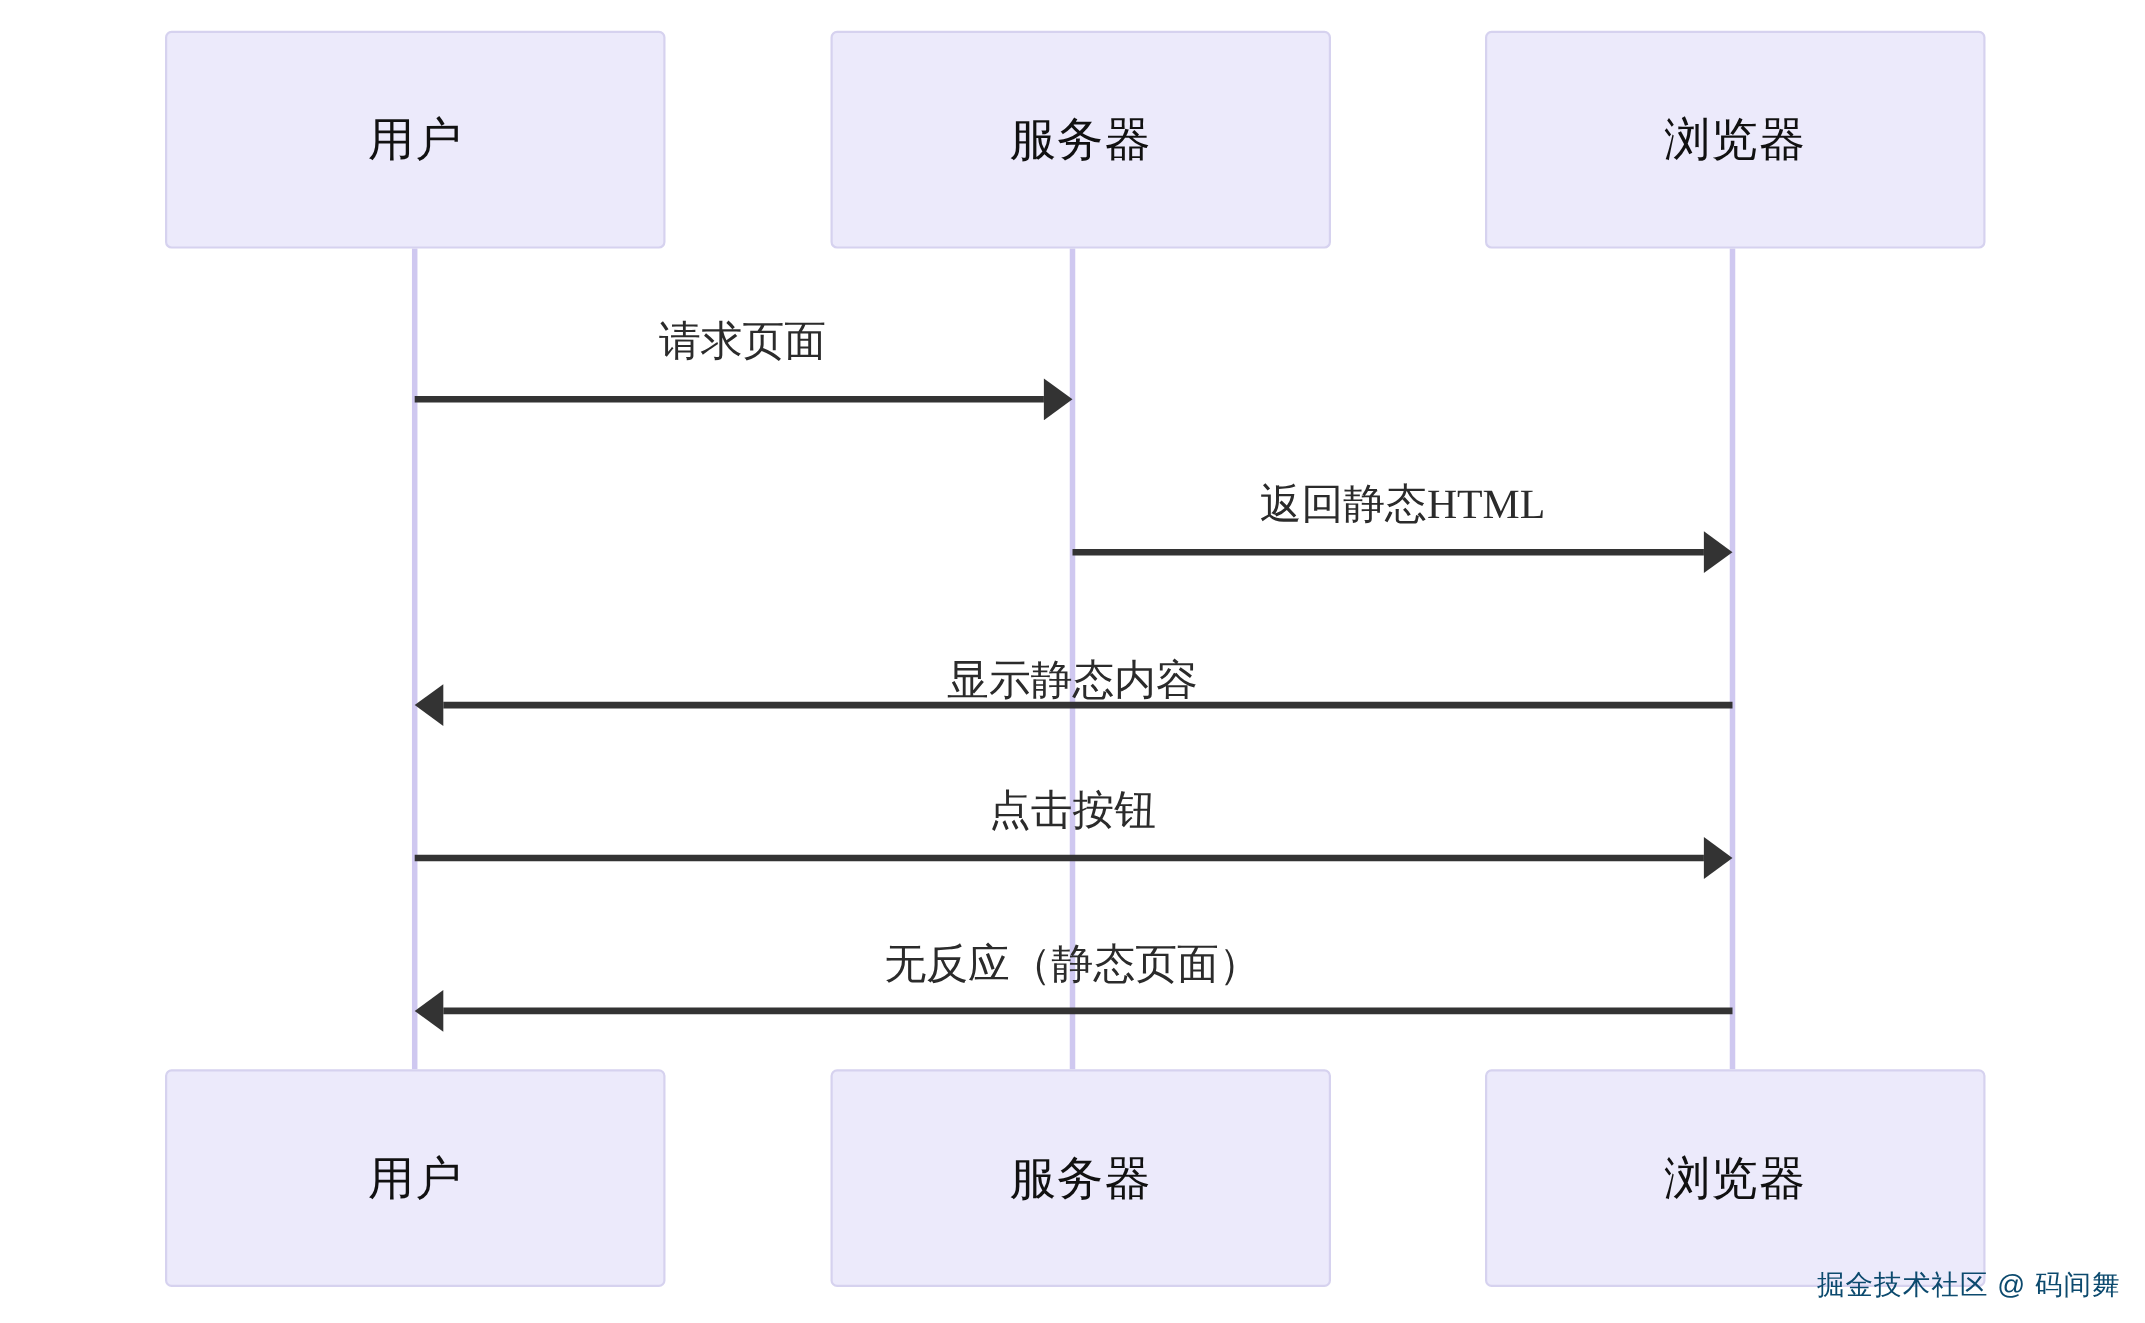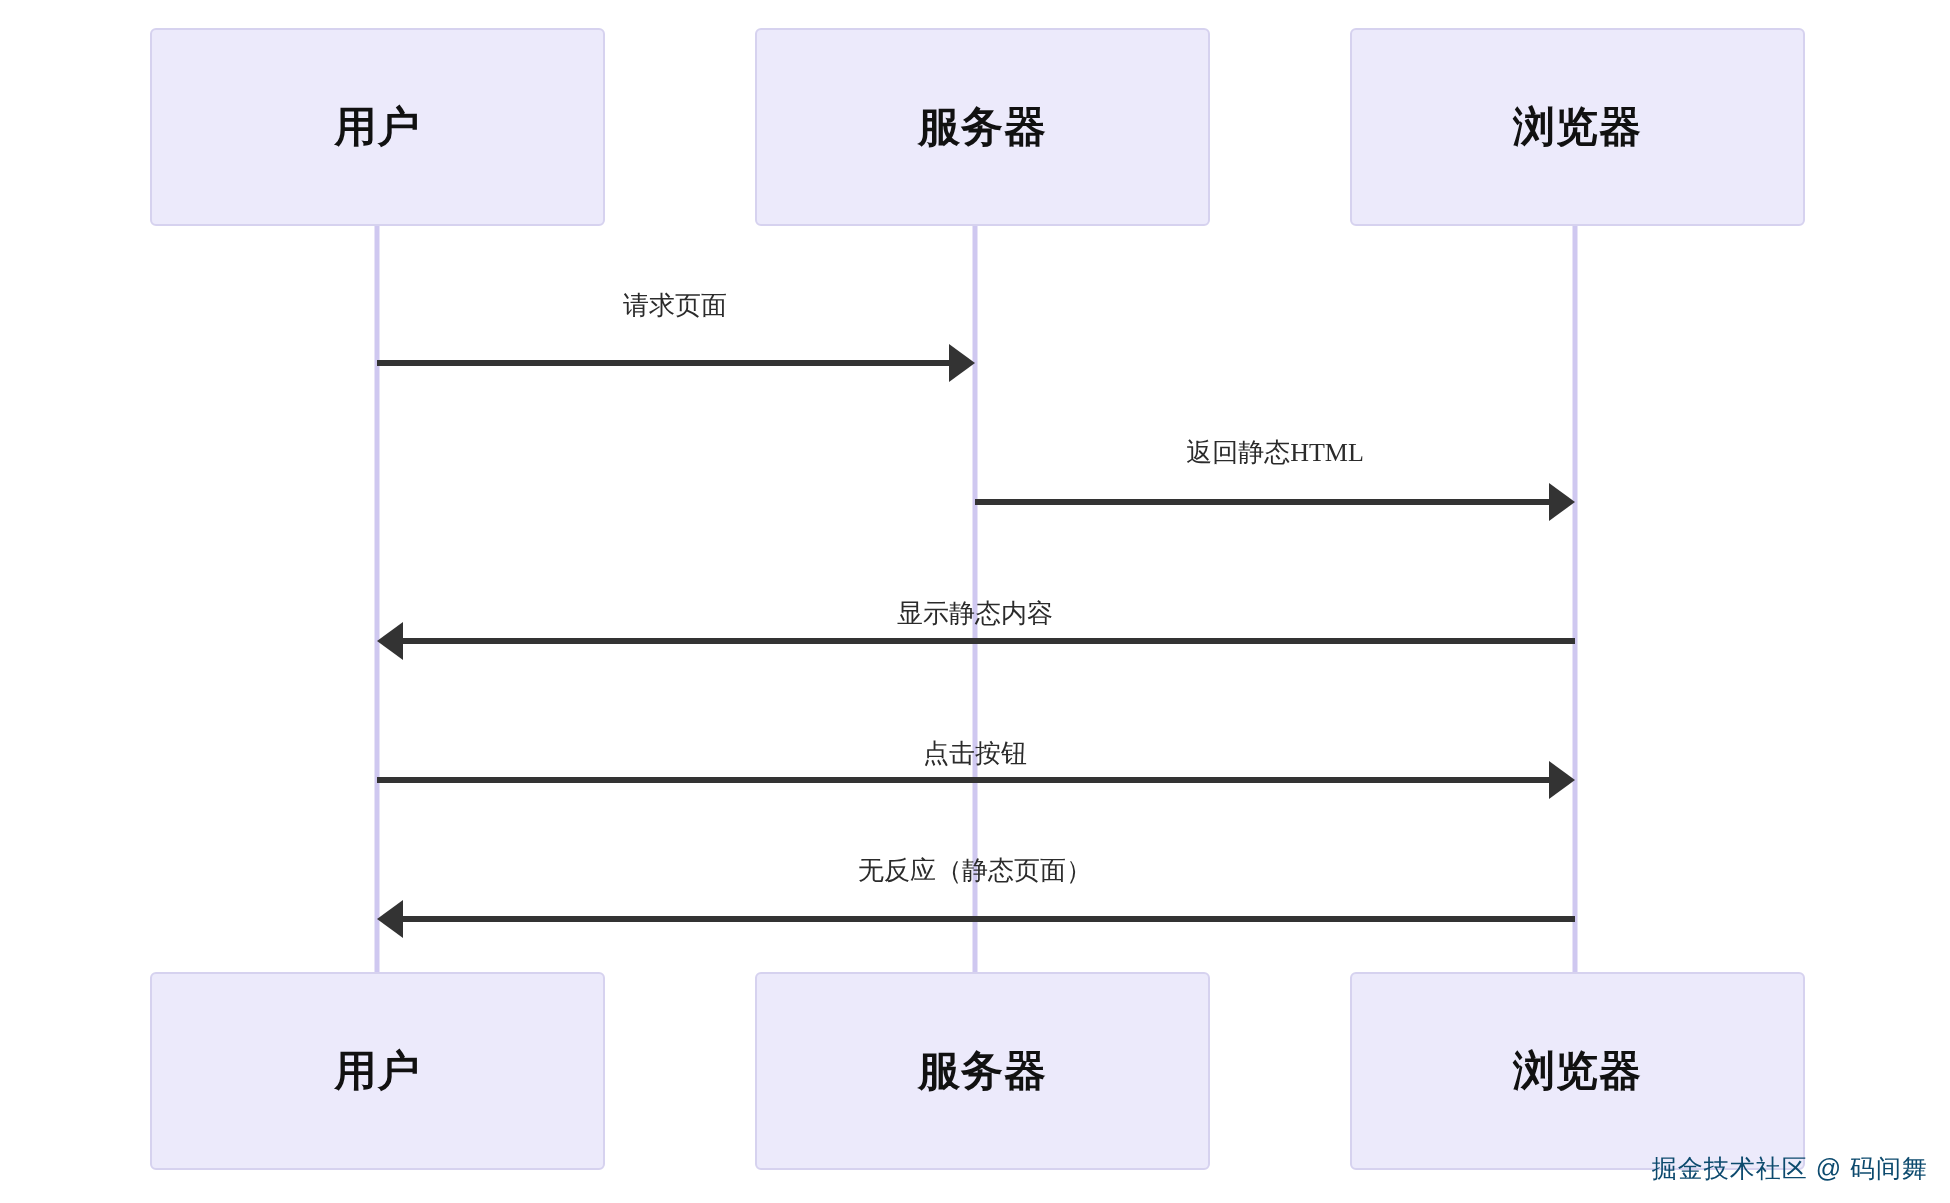--- a/index.html
+++ b/index.html
@@ -30,29 +30,29 @@
     box-sizing: border-box;
     background: #ECEAFB;
     border: 2px solid #D6D2EF;
     border-radius: 6px;
     display: flex;
     align-items: center;
     justify-content: center;
   }
   .participant-label {
     font-size: 42px;
-    font-weight: 700;
+    font-weight: 400;
     color: #111111;
     letter-spacing: 1px;
     line-height: 1;
     white-space: nowrap;
   }
   .msg-label {
     position: absolute;
-    font-size: 26px;
+    font-size: 38px;
     font-weight: 400;
     color: #2b2b2b;
     line-height: 1;
     white-space: nowrap;
     transform: translateX(-50%);
     text-align: center;
   }
   .watermark {
     position: absolute;
     right: 22px;
@@ -106,18 +106,18 @@
         <span class="participant-label">浏览器</span>
       </div>
       <div class="participant-box" style="left: 1350px; top: 972px; width: 455px; height: 198px;">
         <span class="participant-label">浏览器</span>
       </div>
     </div>
   <div id="labels-layer">
       <div class="msg-label" style="left: 675px; top: 292px;">请求页面</div>
       <div class="msg-label" style="left: 1275px; top: 440px; font-family: Liberation Serif, serif;">返回静态HTML</div>
       <div class="msg-label" style="left: 975px; top: 600px;">显示静态内容</div>
-      <div class="msg-label" style="left: 975px; top: 740px;">点击按钮</div>
+      <div class="msg-label" style="left: 975px; top: 718px;">点击按钮</div>
       <div class="msg-label" style="left: 975px; top: 858px; font-family: Liberation Serif, serif;">无反应（静态页面）</div>
     </div>
 
   <div class="watermark">掘金技术社区 @ 码间舞</div>
 </div>
 
 </body></html>

